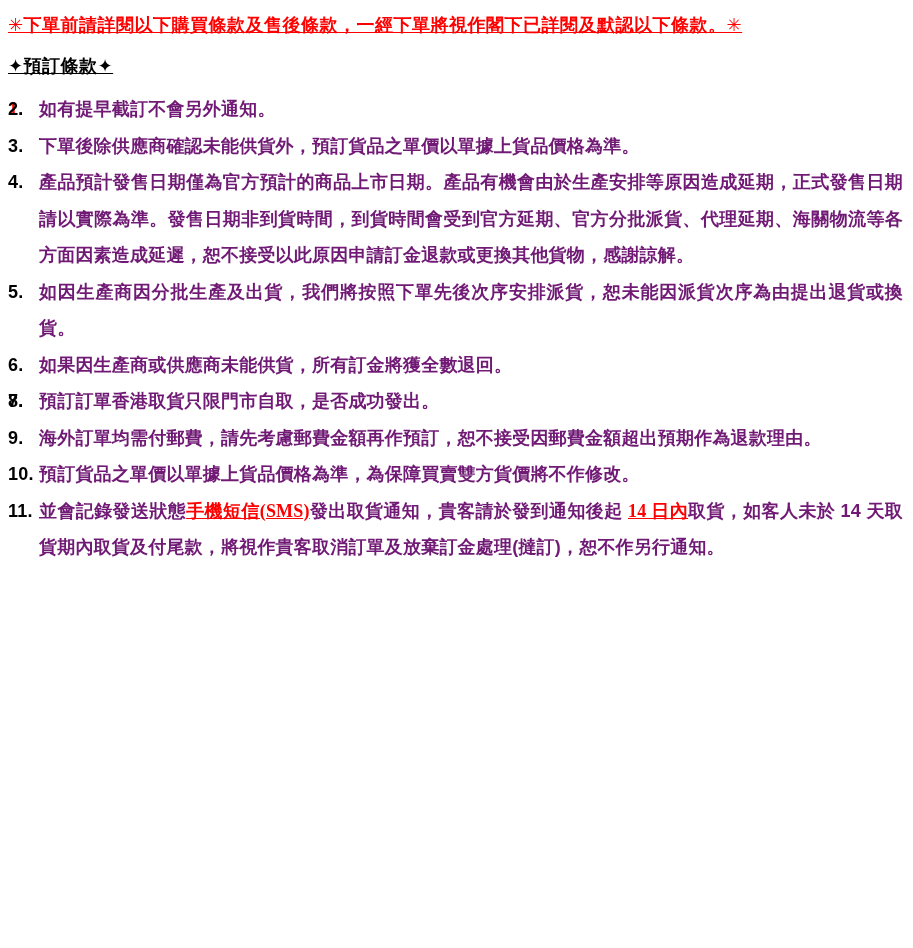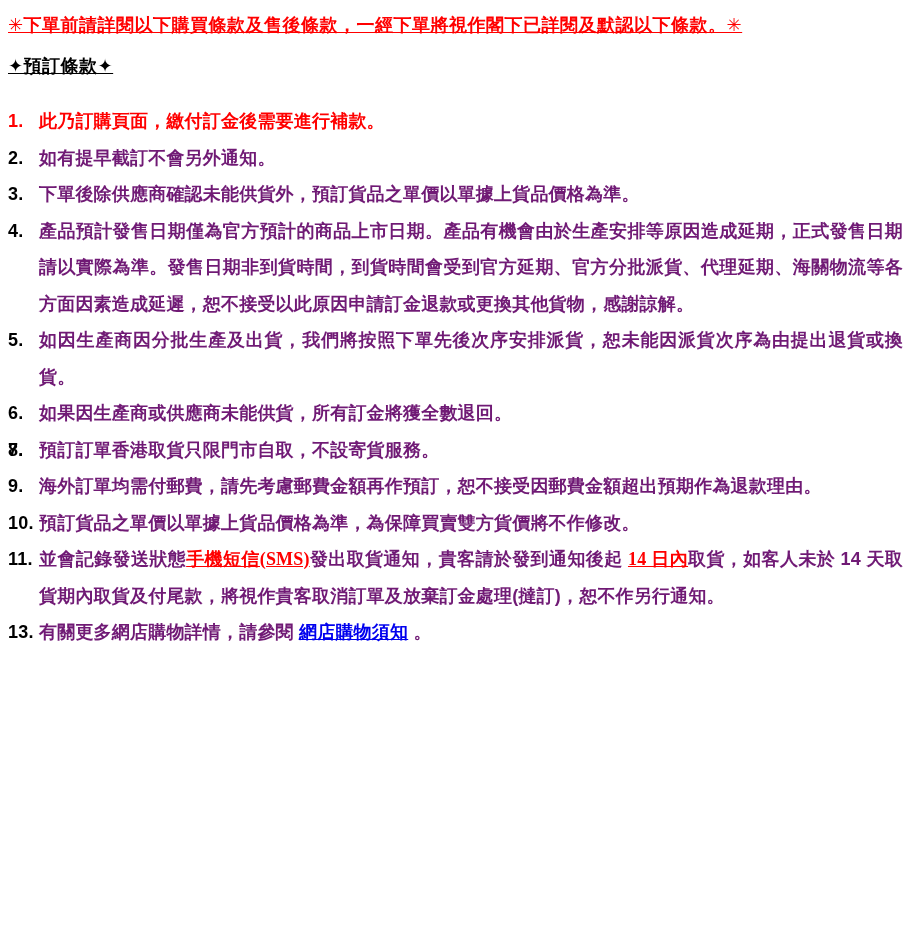--- a/index.html
+++ b/index.html
@@ -23,21 +23,21 @@
     color: #ff0000;
     text-decoration: underline;
     line-height: 34px;
     margin-bottom: 7px;
     letter-spacing: 0.5px;
   }
   .section-title {
     color: #000000;
     text-decoration: underline;
     line-height: 34px;
-    margin-bottom: 20px;
+    margin-bottom: 8px;
     letter-spacing: 0.5px;
   }
   .terms-list {
     margin: 0;
     padding: 0;
   }
   .term {
     position: relative;
     padding-left: 31px;
     line-height: 36.5px;
@@ -54,26 +54,25 @@
   .seg-red-underline { color: #ff0000; text-decoration: underline; font-family: Liberation Serif, serif; }
   .seg-link { color: #0000ee; text-decoration: underline; cursor: pointer; }
 </style>
 </head>
 <body>
 
 <div class="doc">
   <div class="header-notice">✳下單前請詳閱以下購買條款及售後條款，一經下單將視作閣下已詳閱及默認以下條款。✳</div>
   <div class="section-title">✦預訂條款✦</div>
   <div class="terms-list" id="terms-list">
-      <div class="term"><span class="num seg-red">1.</span><span class="content"><span class="seg-red">此乃訂購頁面，繳付訂金後需要進行補款。</span></span></div>
+      <div class="term"><span class="num seg-red">1.</span></div>
       <div class="term"><span class="num">2.</span><span class="content"><span class="seg-normal">如有提早截訂不會另外通知。</span></span></div>
       <div class="term"><span class="num">3.</span><span class="content"><span class="seg-normal">下單後除供應商確認未能供貨外，預訂貨品之單價以單據上貨品價格為準。</span></span></div>
       <div class="term"><span class="num">4.</span><span class="content"><span class="seg-normal">產品預計發售日期僅為官方預計的商品上市日期。產品有機會由於生產安排等原因造成延期，正式發售日期請以實際為準。發售日期非到貨時間，到貨時間會受到官方延期、官方分批派貨、代理延期、海關物流等各方面因素造成延遲，恕不接受以此原因申請訂金退款或更換其他貨物，感謝諒解。</span></span></div>
       <div class="term"><span class="num">5.</span><span class="content"><span class="seg-normal">如因生產商因分批生產及出貨，我們將按照下單先後次序安排派貨，恕未能因派貨次序為由提出退貨或換貨。</span></span></div>
       <div class="term"><span class="num">6.</span><span class="content"><span class="seg-normal">如果因生產商或供應商未能供貨，所有訂金將獲全數退回。</span></span></div>
       <div class="term"><span class="num">7.</span></div>
-      <div class="term"><span class="num">8.</span><span class="content"><span class="seg-normal">預訂訂單香港取貨只限門市自取，不設寄貨服務。</span></span></div>
+      <div class="term"><span class="num">8.</span><span class="content"><span class="seg-normal">預訂訂單香港取貨只限門市自取，是否成功發出。</span></span></div>
       <div class="term"><span class="num">9.</span><span class="content"><span class="seg-normal">海外訂單均需付郵費，請先考慮郵費金額再作預訂，恕不接受因郵費金額超出預期作為退款理由。</span></span></div>
       <div class="term"><span class="num">10.</span><span class="content"><span class="seg-normal">預訂貨品之單價以單據上貨品價格為準，為保障買賣雙方貨價將不作修改。</span></span></div>
       <div class="term"><span class="num">11.</span><span class="content"><span class="seg-normal">並會記錄發送狀態</span><span class="seg-red-underline">手機短信(SMS)</span><span class="seg-normal">發出取貨通知，貴客請於發到通知後起 </span><span class="seg-red-underline">14 日內</span><span class="seg-normal">取貨，如客人未於 14 天取貨期內取貨及付尾款，將視作貴客取消訂單及放棄訂金處理(撻訂)，恕不作另行通知。</span></span></div>
-      <div class="term"><span class="num">13.</span><span class="content"><span class="seg-normal">有關更多網店購物詳情，請參閱 </span><a class="seg-link" href="#">網店購物須知</a><span class="seg-normal"> 。</span></span></div>
     </div>
 </div>
 
 </body></html>

